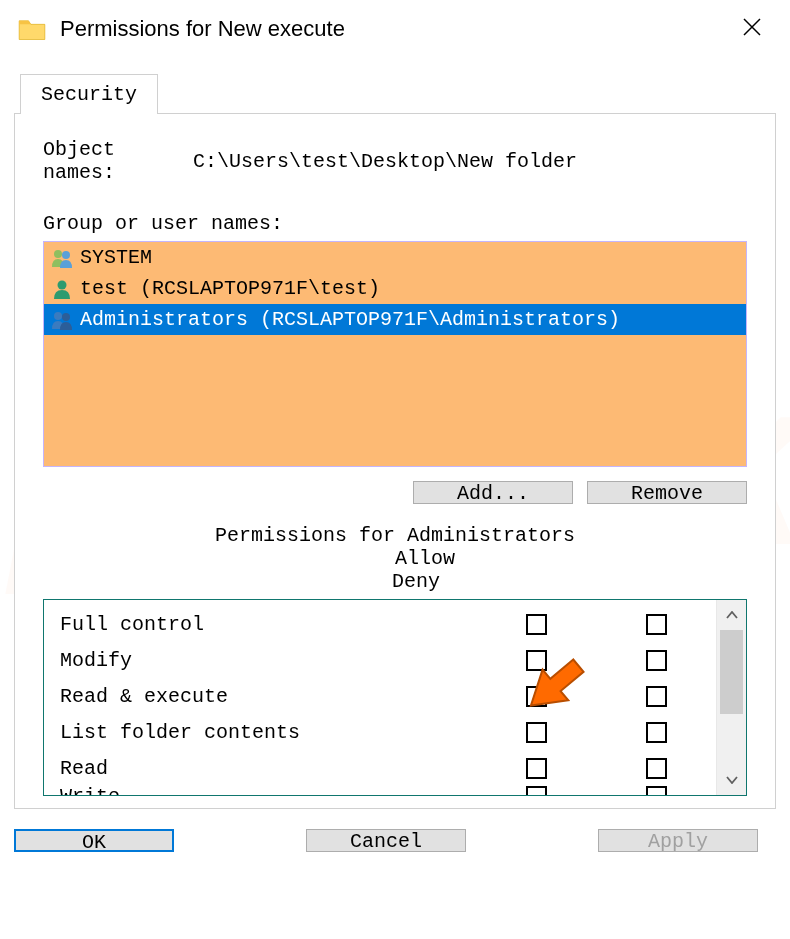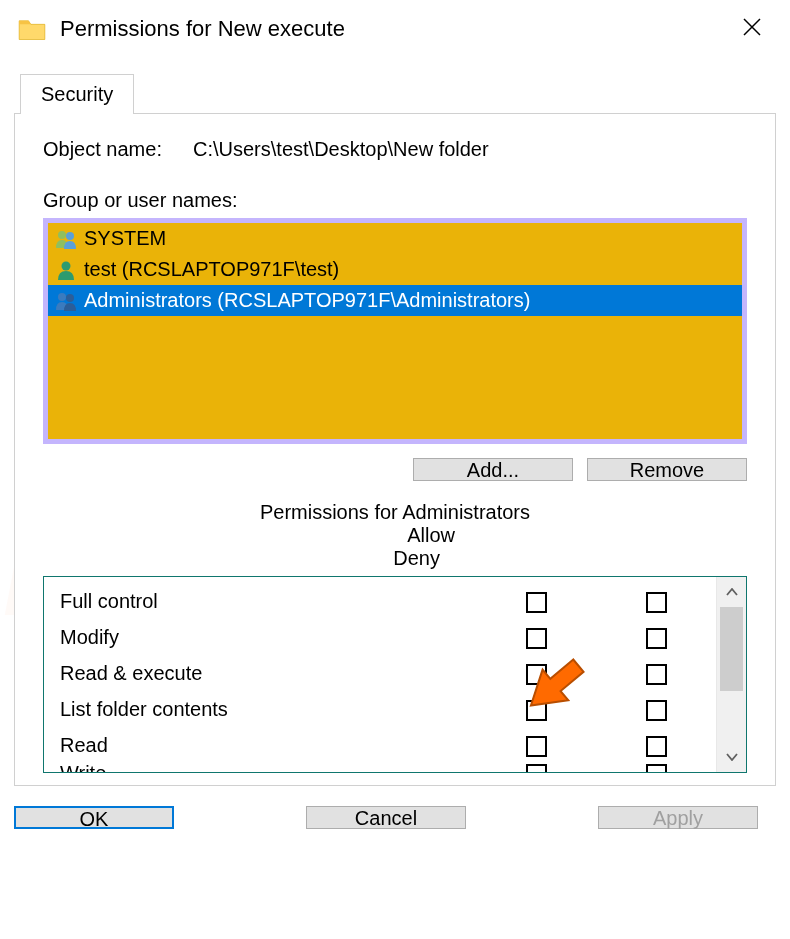--- a/index.html
+++ b/index.html
@@ -23,20 +23,21 @@
   .title-bar .close {
     font-size: 24px;
     font-weight: 300;
     width: 40px;
     text-align: center;
     cursor: pointer;
   }
   .body {
     padding: 10px 14px 7px 14px;
     position: relative;
+    font-family: Liberation Mono, monospace;
   }
   .tab-strip {
     display: flex;
     margin-left: 6px;
   }
   .tab {
     padding: 8px 20px 8px 20px;
     border: 1px solid #d0d0d0;
     border-bottom: none;
     background: #fff;
@@ -55,24 +56,24 @@
   .row-object {
     display: flex;
     align-items: center;
     margin-bottom: 28px;
     font-size: 20px;
   }
   .row-object .label { width: 150px; flex-shrink: 0; }
   .row-object .path { }
   .section-label { font-size: 20px; margin-bottom: 6px; }
   .user-list {
-    border: 5px solid #c4b5fd;
+    border: 1px solid #c4b5fd;
     height: 226px;
     overflow: hidden;
-    background: #eab308;
+    background: #fdba74;
   }
   .user-row {
     display: flex;
     align-items: center;
     padding: 4px 6px;
     font-size: 20px;
     cursor: pointer;
   }
   .user-row.selected { background: #0078d7; color: #fff; }
   .user-row .icon { width: 24px; height: 22px; margin-right: 6px; flex-shrink: 0; }
@@ -202,21 +203,21 @@
 <div class="body">
   <div class="watermark">pcrisk</div>
 
   <div class="tab-strip">
     <div class="tab">Security</div>
   </div>
 
   <div class="tab-content">
 
     <div class="row-object">
-      <span class="label">Object name:</span>
+      <span class="label">Object names:</span>
       <span class="path">C:\Users\test\Desktop\New folder</span>
     </div>
 
     <div class="section-label">Group or user names:</div>
     <div class="user-list">
       <div class="user-row">
         <span class="icon">
           <svg viewBox="0 0 24 22" width="24" height="22">
             <circle cx="8" cy="7" r="4" fill="#8fbf5f"></circle>
               <path d="M2 20 Q2 12 8 12 Q14 12 14 20 Z" fill="#8fbf5f"></path>

